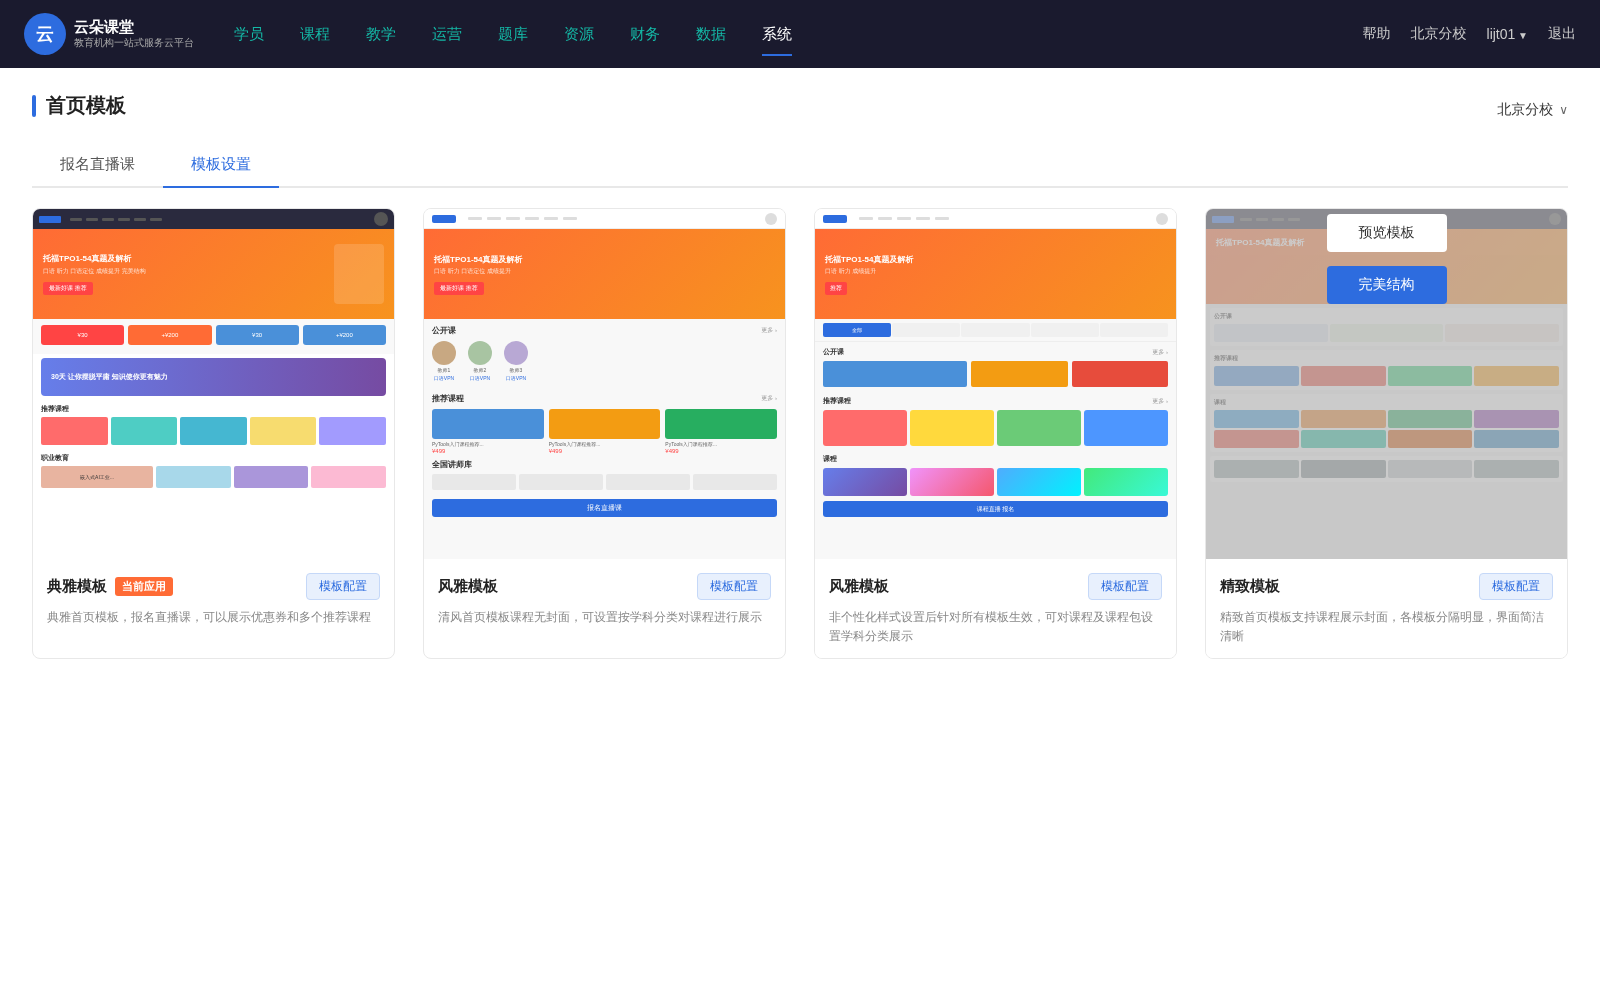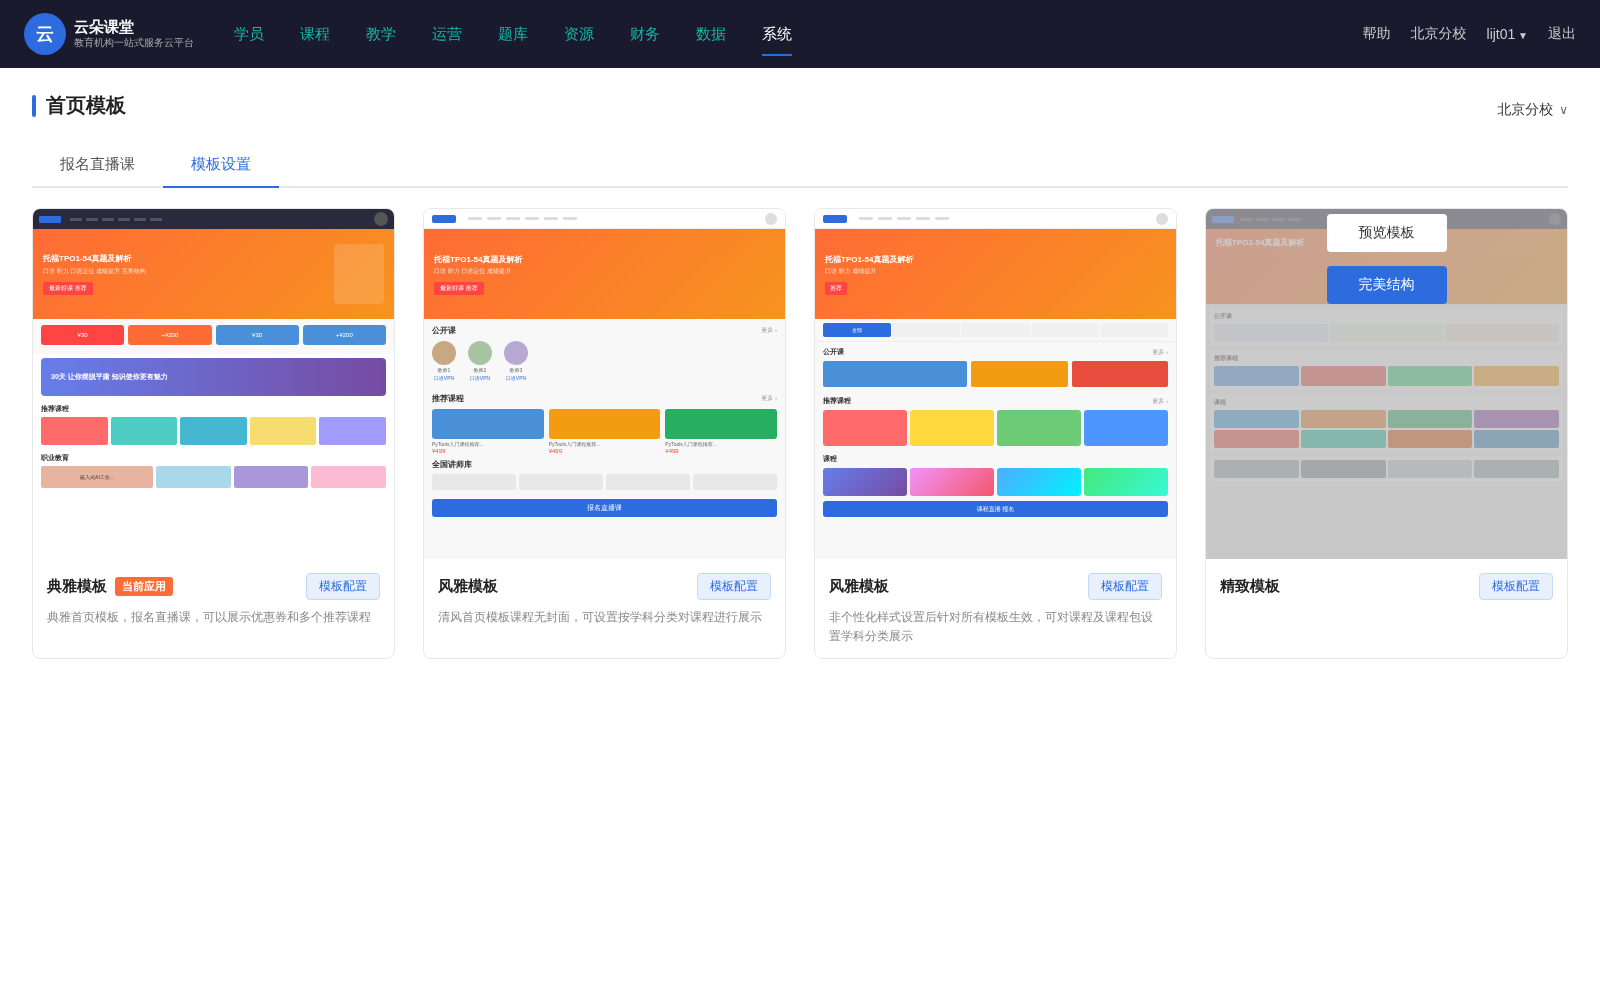--- a/index.html
+++ b/index.html
@@ -656,17 +656,18 @@
         <button class="overlay-btn-preview">预览模板</button>
         <button class="overlay-btn-apply">完美结构</button>
       </div>
       <div class="template-footer">
         <div class="template-name-row">
           <div class="template-name">
             <span>精致模板</span>
           </div>
           <button class="template-config-btn">模板配置</button>
         </div>
+        <div class="template-desc">精致首页模板支持课程展示封面，各模板分隔明显，界面简洁清晰</div>
       </div>
     </div>
 
   </div>
 </div>
 
 </body></html>

